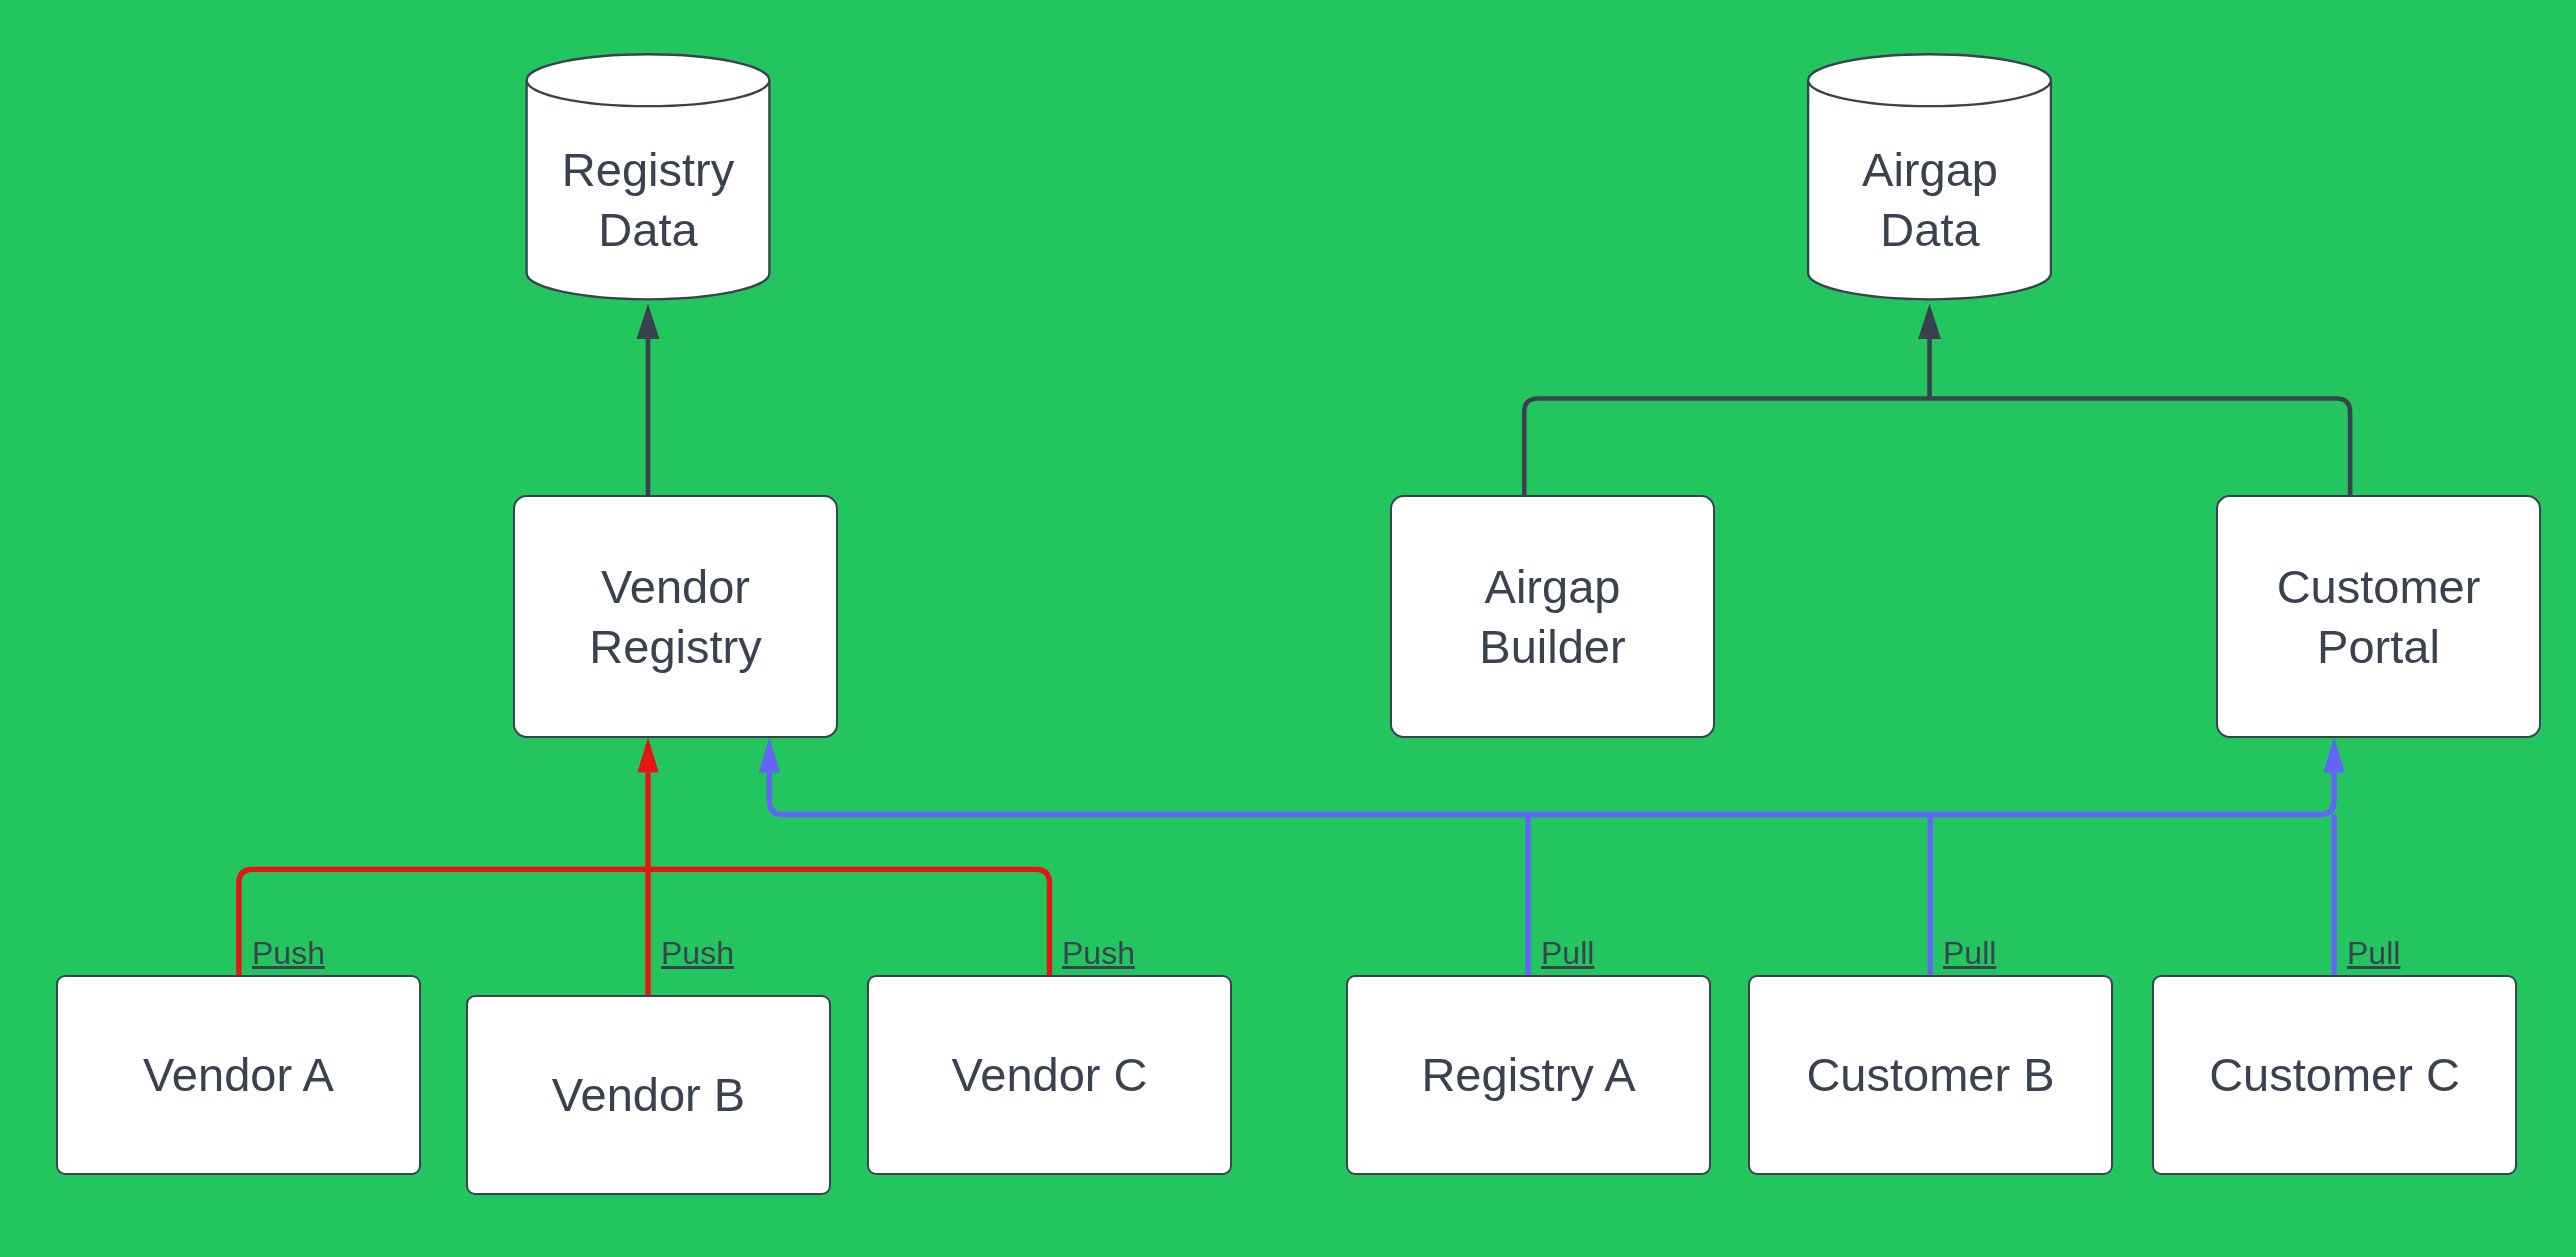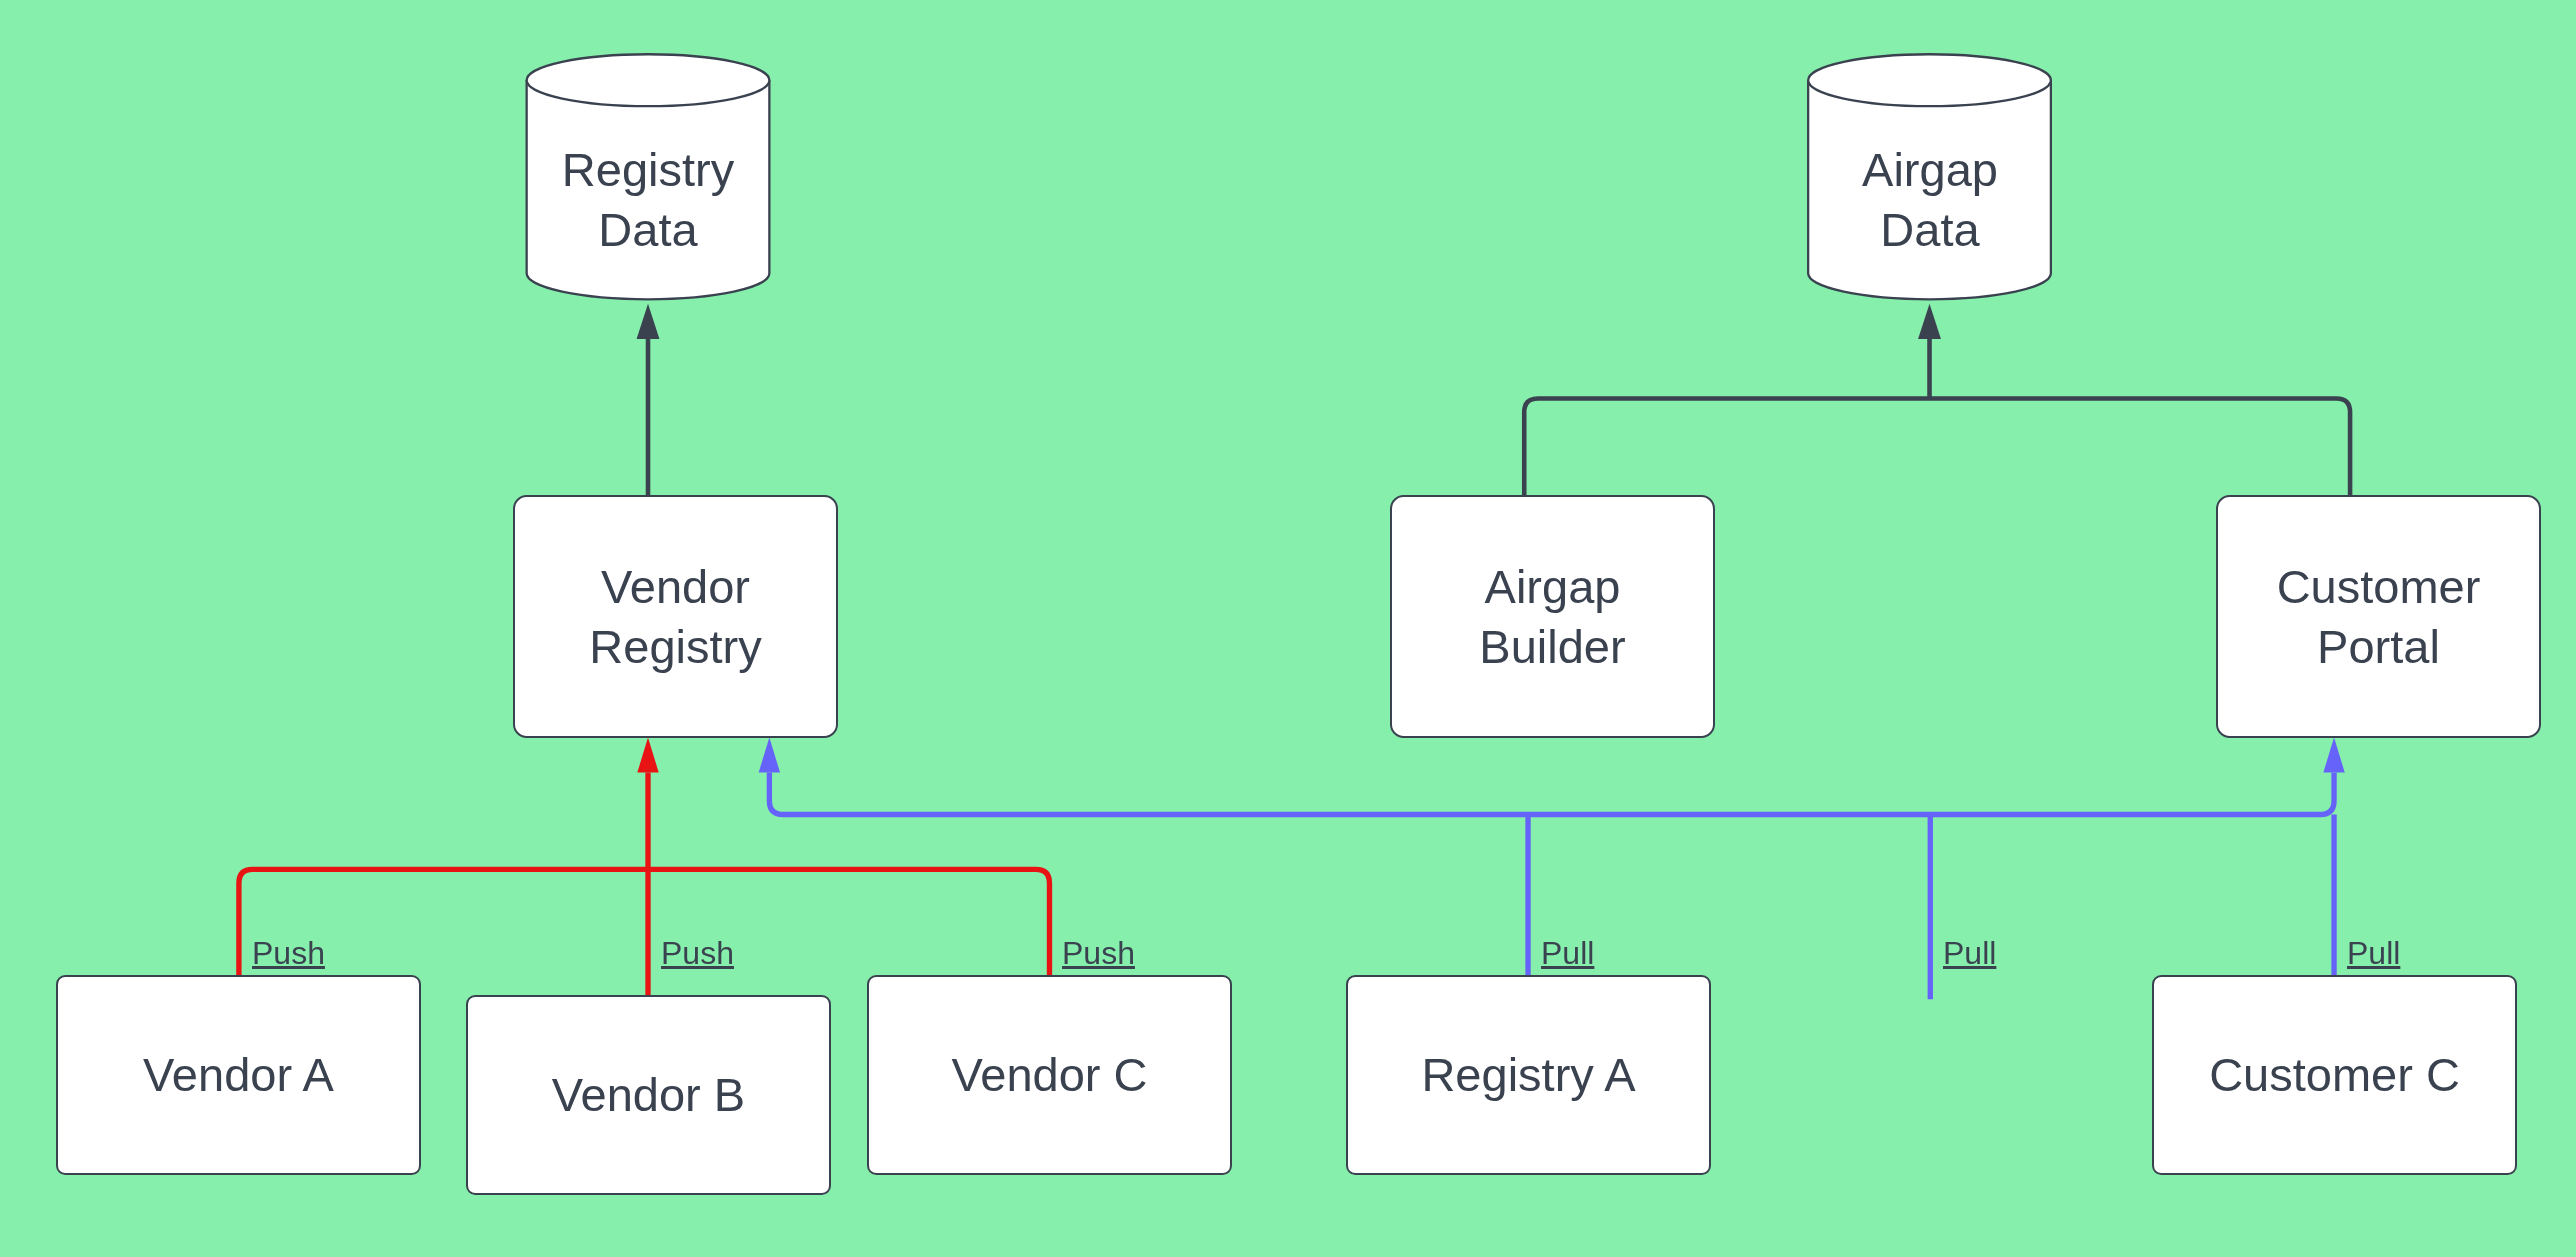--- a/index.html
+++ b/index.html
@@ -4,21 +4,21 @@
 <style>
   html, body {
     margin: 0;
     padding: 0;
     background: #ffffff;
   }
   .canvas {
     position: relative;
     width: 2576px;
     height: 1258px;
-    background: #86efac;
+    background: #22c55e;
     font-family: "Liberation Sans", sans-serif;
     overflow: hidden;
   }
   svg.edge-layer {
     position: absolute;
     left: 0;
     top: 0;
     width: 2576px;
     height: 1258px;
   }
@@ -109,20 +109,21 @@
 Registry</div>
   <div class="node mid" style="left:1362px;">Airgap
 Builder</div>
   <div class="node mid" style="left:2188px;">Customer
 Portal</div>
 
   <div class="node leaf" style="left:56px;">Vendor A</div>
   <div class="node leaf" style="left:466px;margin-top:20px;">Vendor B</div>
   <div class="node leaf" style="left:867px;">Vendor C</div>
   <div class="node leaf" style="left:1346px;">Registry A</div>
+  <div class="node leaf" style="left:1748px;">Customer B</div>
   <div class="node leaf" style="left:2152px;">Customer C</div>
 
   <div class="edge-label" style="left:252px;">Push</div>
   <div class="edge-label" style="left:661px;">Push</div>
   <div class="edge-label" style="left:1062px;">Push</div>
   <div class="edge-label" style="left:1541px;">Pull</div>
   <div class="edge-label" style="left:1943px;">Pull</div>
   <div class="edge-label" style="left:2347px;">Pull</div>
 
 </div>

